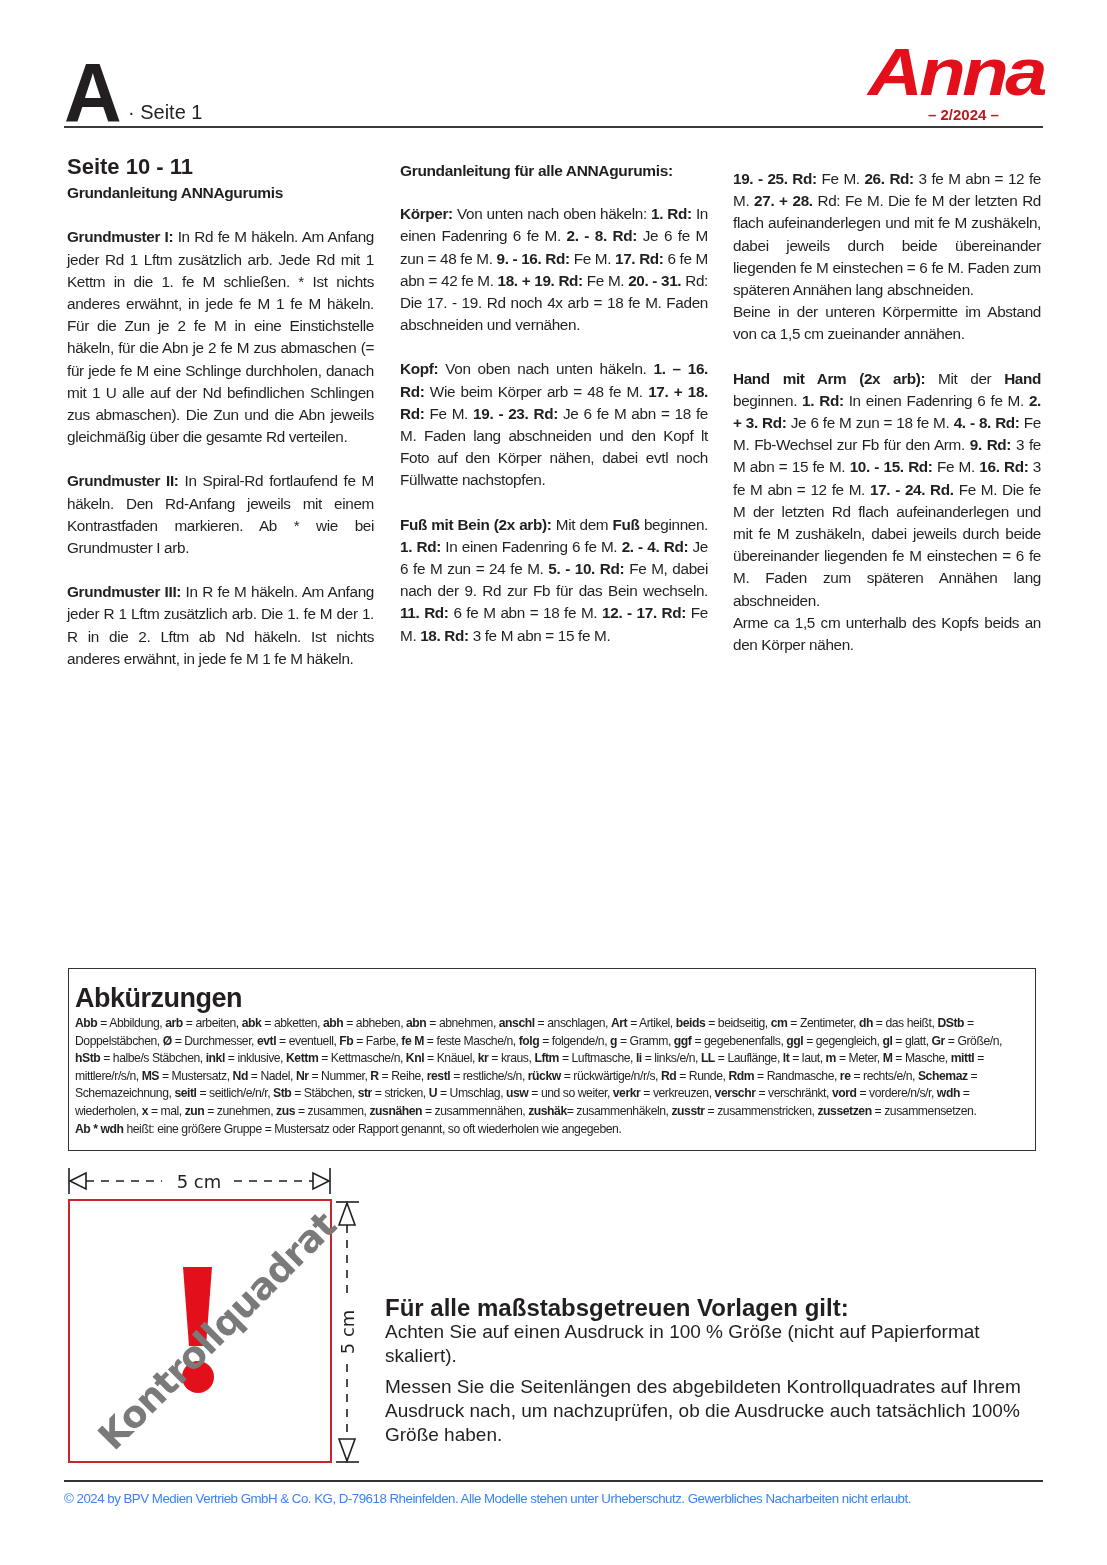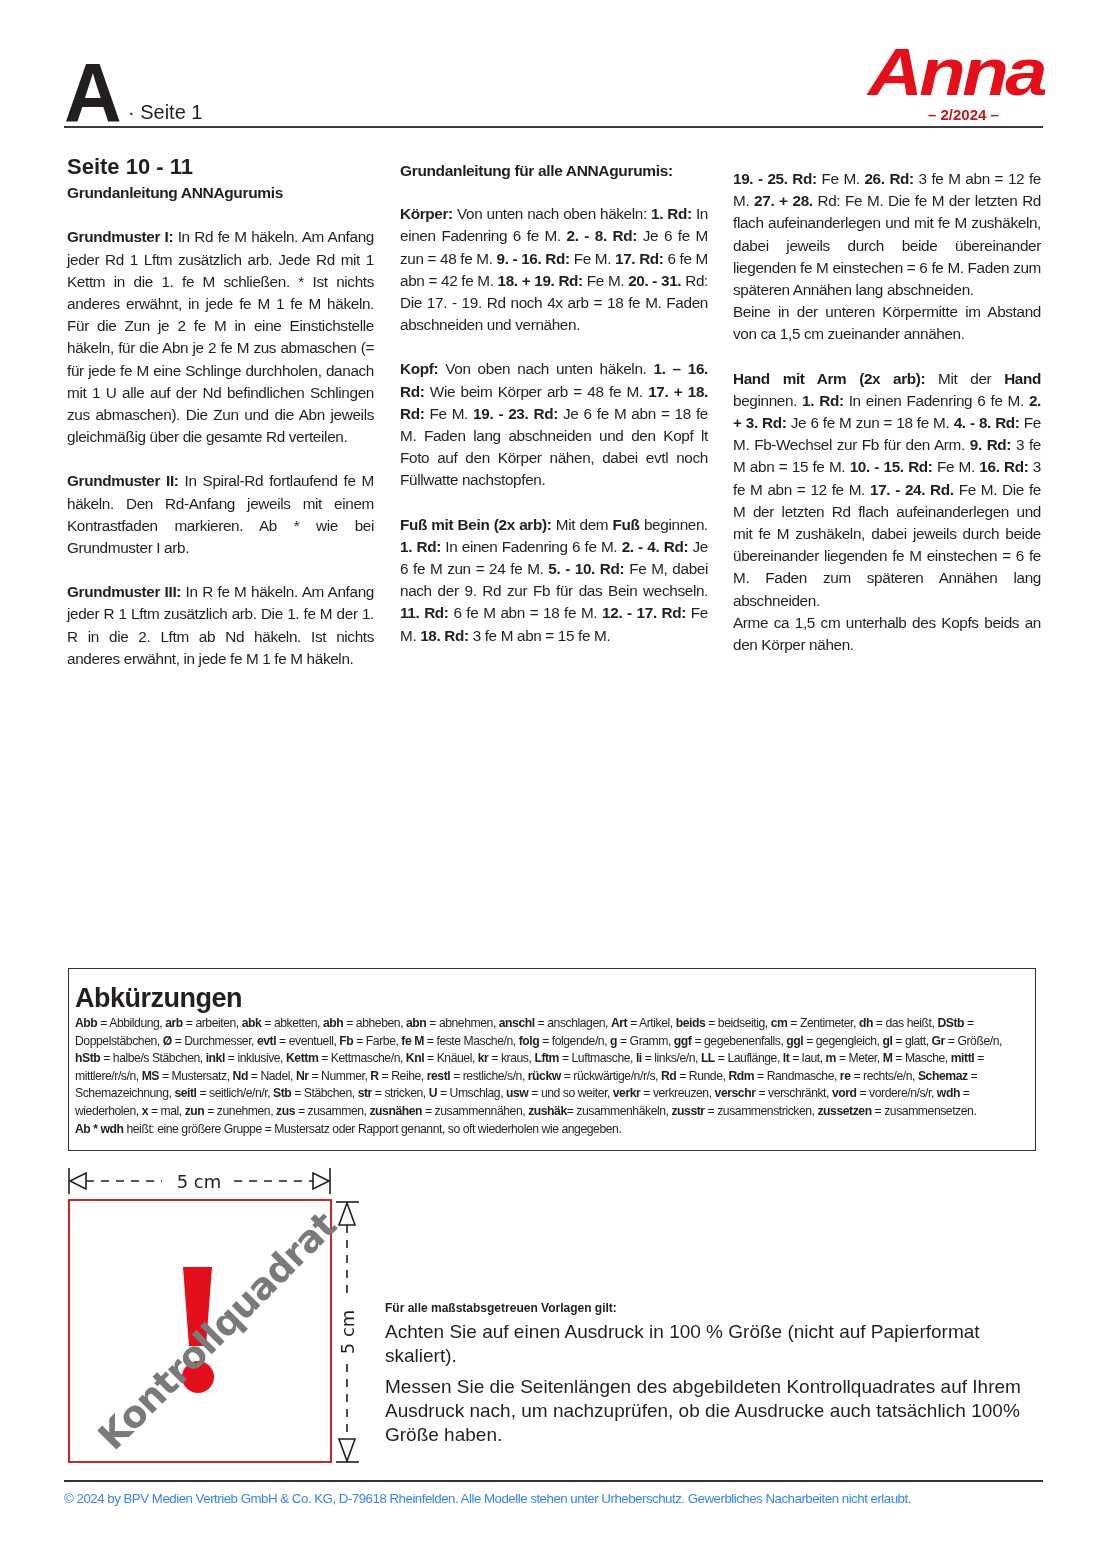--- a/index.html
+++ b/index.html
@@ -32,21 +32,21 @@
   
   #abk { left: 68px; top: 942px; width: 968px; height: 183px; border: 1.5px solid #333; padding: 12px 6px;
          box-sizing: border-box; margin-top: 26px; }
   #abk h3 { margin: 2px 0 0 0; font-size: 27px; font-weight: bold; letter-spacing: -0.5px; }
   #abk .txt { font-size: 12.2px; line-height: 17.6px; letter-spacing: -0.45px; margin-top: 1px; }
 
   
   #ctrl-svg { left: 62px; top: 1164px; }
 
   #note { left: 385px; top: 1296px; width: 660px; font-size: 19px; line-height: 24px; color: #231f20; }
-  #note .t { font-weight: bold; font-size: 12px; }
+  #note .t { font-weight: bold; font-size: 24px; }
   #note p { margin: 0 0 7px 0; }
 
   #foot-rule { left: 64px; top: 1480px; width: 979px; height: 1.5px; background: #333; }
   #footer { left: 64px; top: 1491px; font-size: 13.3px; letter-spacing: -0.5px; color: #3b82f6; }
 </style>
 </head>
 <body>
 
 <div id="hdr-letter" class="abs">A</div>
 <div id="hdr-page" class="abs">· Seite 1</div>

